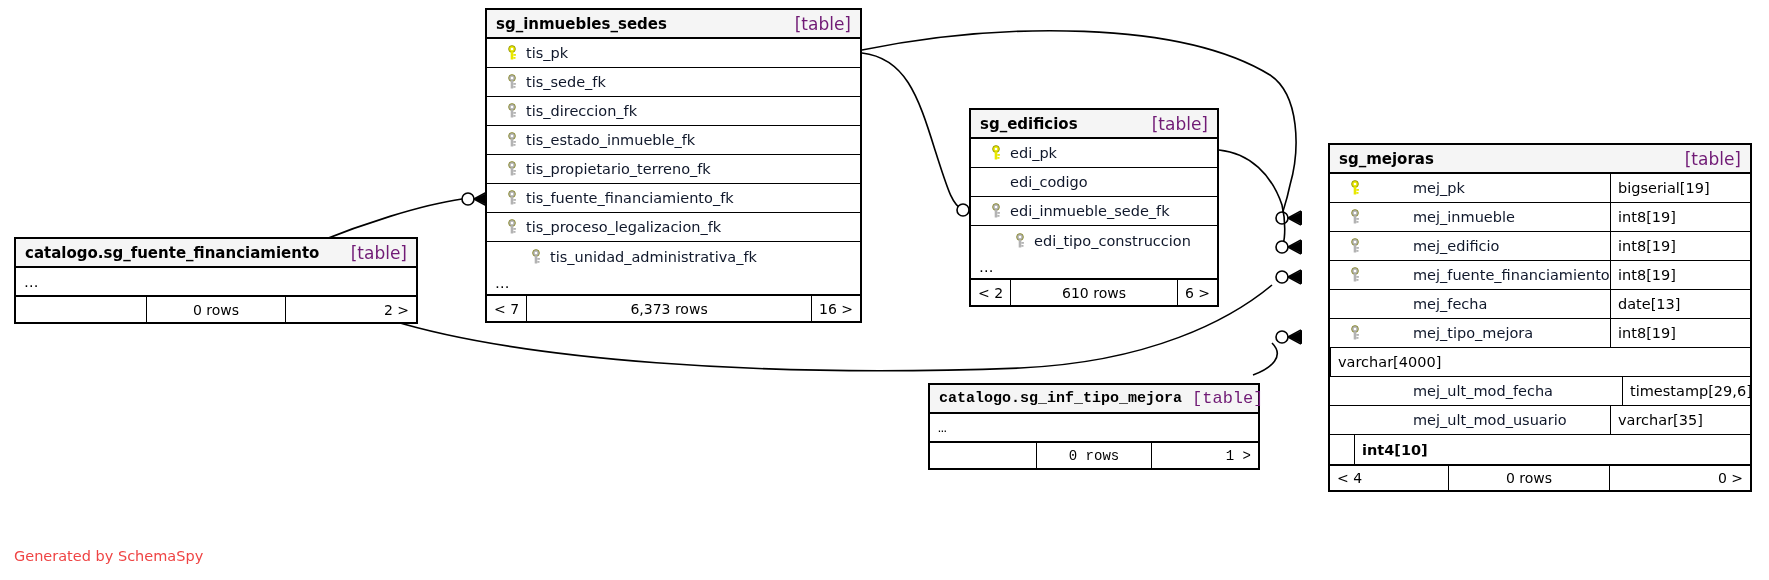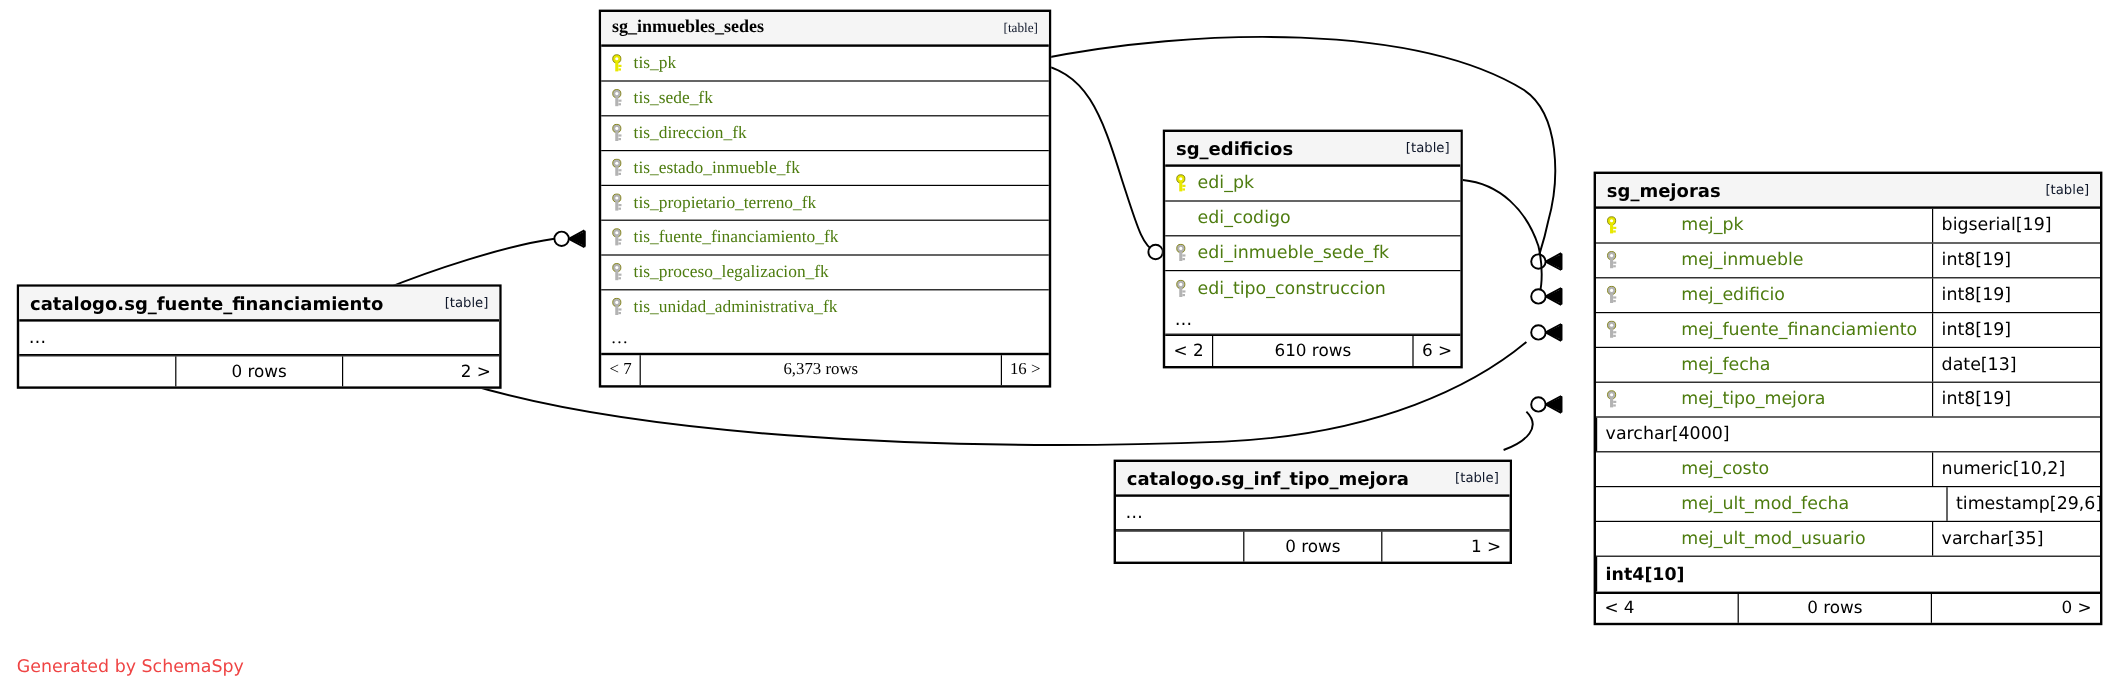--- a/index.html
+++ b/index.html
@@ -16,28 +16,28 @@
   svg.edges .crow{fill:none;stroke:#000000;stroke-width:1.6;}
   svg.edges .crowfill{fill:#000000;stroke:none;}
 
   .table{position:absolute;z-index:3;background:#ffffff;
          border:2px solid #000000;box-sizing:border-box;}
 
   .thead{display:flex;align-items:center;justify-content:space-between;
          background:#f5f5f5;border-bottom:2px solid #000000;
          padding:0 9px;height:29px;box-sizing:border-box;}
   .tname{font-size:15px;font-weight:bold;color:#000;white-space:nowrap;}
-  .ttag{font-size:11px;color:#0f172a;white-space:nowrap;padding-left:10px;}
+  .ttag{font-size:17px;color:#701a75;white-space:nowrap;padding-left:10px;}
 
   .rows{display:flex;flex-direction:column;}
   .row{display:flex;align-items:center;height:29px;box-sizing:border-box;
        border-bottom:1.5px solid #000000;}
-  .row:last-child{border-bottom:none;}
+  .row:last-child{border-bottom:none;margin-left:24px;}
   .cname{display:flex;align-items:flex-start;flex:1 1 auto;min-width:0;
-         padding-left:8px;font-size:14.5px;color:#4d7c0f;white-space:nowrap;}
+         padding-left:20px;font-size:14.5px;color:#0f172a;white-space:nowrap;}
   .ctype{flex:0 0 auto;padding:0 6px 0 7px;font-size:14.5px;color:#000;
          white-space:nowrap;border-left:1.5px solid #000;
          display:flex;align-items:center;height:100%;box-sizing:border-box;}
   .table.typed .cname{padding-right:6px;gap:44px;}
 
   .keyico{flex:0 0 auto;width:14px;height:16px;margin-right:5px;
           display:inline-block;position:relative;}
   .keyico.none{visibility:hidden;}
   .keyico svg{display:block;}
 
@@ -88,21 +88,21 @@
     <circle class="conn-dot" cx="1282" cy="277" r="6"></circle>
     <path class="crow" d="M 1288,277 L 1301,270 M 1288,277 L 1301,284 M 1301,270 L 1301,284"></path>
     <path class="crowfill" d="M 1288,277 L 1302,270.5 L 1302,283.5 Z"></path>
 
     <path d="M 1253,375 C 1272,368 1285,356 1272,343"></path>
     <circle class="conn-dot" cx="1282" cy="337" r="6"></circle>
     <path class="crow" d="M 1288,337 L 1301,330 M 1288,337 L 1301,344 M 1301,330 L 1301,344"></path>
     <path class="crowfill" d="M 1288,337 L 1302,330.5 L 1302,343.5 Z"></path>
   </svg>
 
-  <div class="table" id="t-inmuebles" style="left:499px;top:8px;width:377px;font-family:Liberation Serif, serif;">
+  <div class="table" id="t-inmuebles" style="left:485px;top:8px;width:377px;">
     <div class="thead">
       <span class="tname">sg_inmuebles_sedes</span>
       <span class="ttag">[table]</span>
     </div>
     <div class="rows">
         <div class="row">
           <span class="cname">
             <span class="keyico">
               <svg width="14" height="16" viewBox="0 0 14 16">
                 <circle cx="5" cy="4" r="3.4" fill="#e8e800" stroke="#7a7a00" stroke-width="0.7"></circle>
@@ -372,27 +372,20 @@
             <span>mej_tipo_mejora</span>
           </span>
           <span class="ctype" style="width:140px;">int8[19]</span>
         </div>
         <div class="row">
           <span class="ctype" style="width:128px;">varchar[4000]</span>
         </div>
         <div class="row">
           <span class="cname">
             <span class="keyico none"></span>
-            <span>mej_costo</span>
-          </span>
-          <span class="ctype" style="width:140px;">numeric[10,2]</span>
-        </div>
-        <div class="row">
-          <span class="cname">
-            <span class="keyico none"></span>
             <span>mej_ult_mod_fecha</span>
           </span>
           <span class="ctype" style="width:128px;">timestamp[29,6]</span>
         </div>
         <div class="row">
           <span class="cname">
             <span class="keyico none"></span>
             <span>mej_ult_mod_usuario</span>
           </span>
           <span class="ctype" style="width:140px;">varchar[35]</span>
@@ -414,21 +407,21 @@
       <span class="ttag">[table]</span>
     </div>
     <div class="dots" style="height:28px;">…</div>
     <div class="tfoot">
       <div class="f-left" style="width:130px;"></div>
       <div class="f-mid">0 rows</div>
       <div class="f-right" style="width:130px;">2 &gt;</div>
     </div>
   </div>
 
-  <div class="table" id="t-tipomejora" style="left:928px;top:383px;width:332px;">
+  <div class="table" id="t-tipomejora" style="left:928px;top:383px;width:332px;font-family:Liberation Mono, monospace;">
     <div class="thead">
       <span class="tname">catalogo.sg_inf_tipo_mejora</span>
       <span class="ttag">[table]</span>
     </div>
     <div class="dots" style="height:28px;">…</div>
     <div class="tfoot">
       <div class="f-left" style="width:106px;"></div>
       <div class="f-mid">0 rows</div>
       <div class="f-right" style="width:106px;">1 &gt;</div>
     </div>

